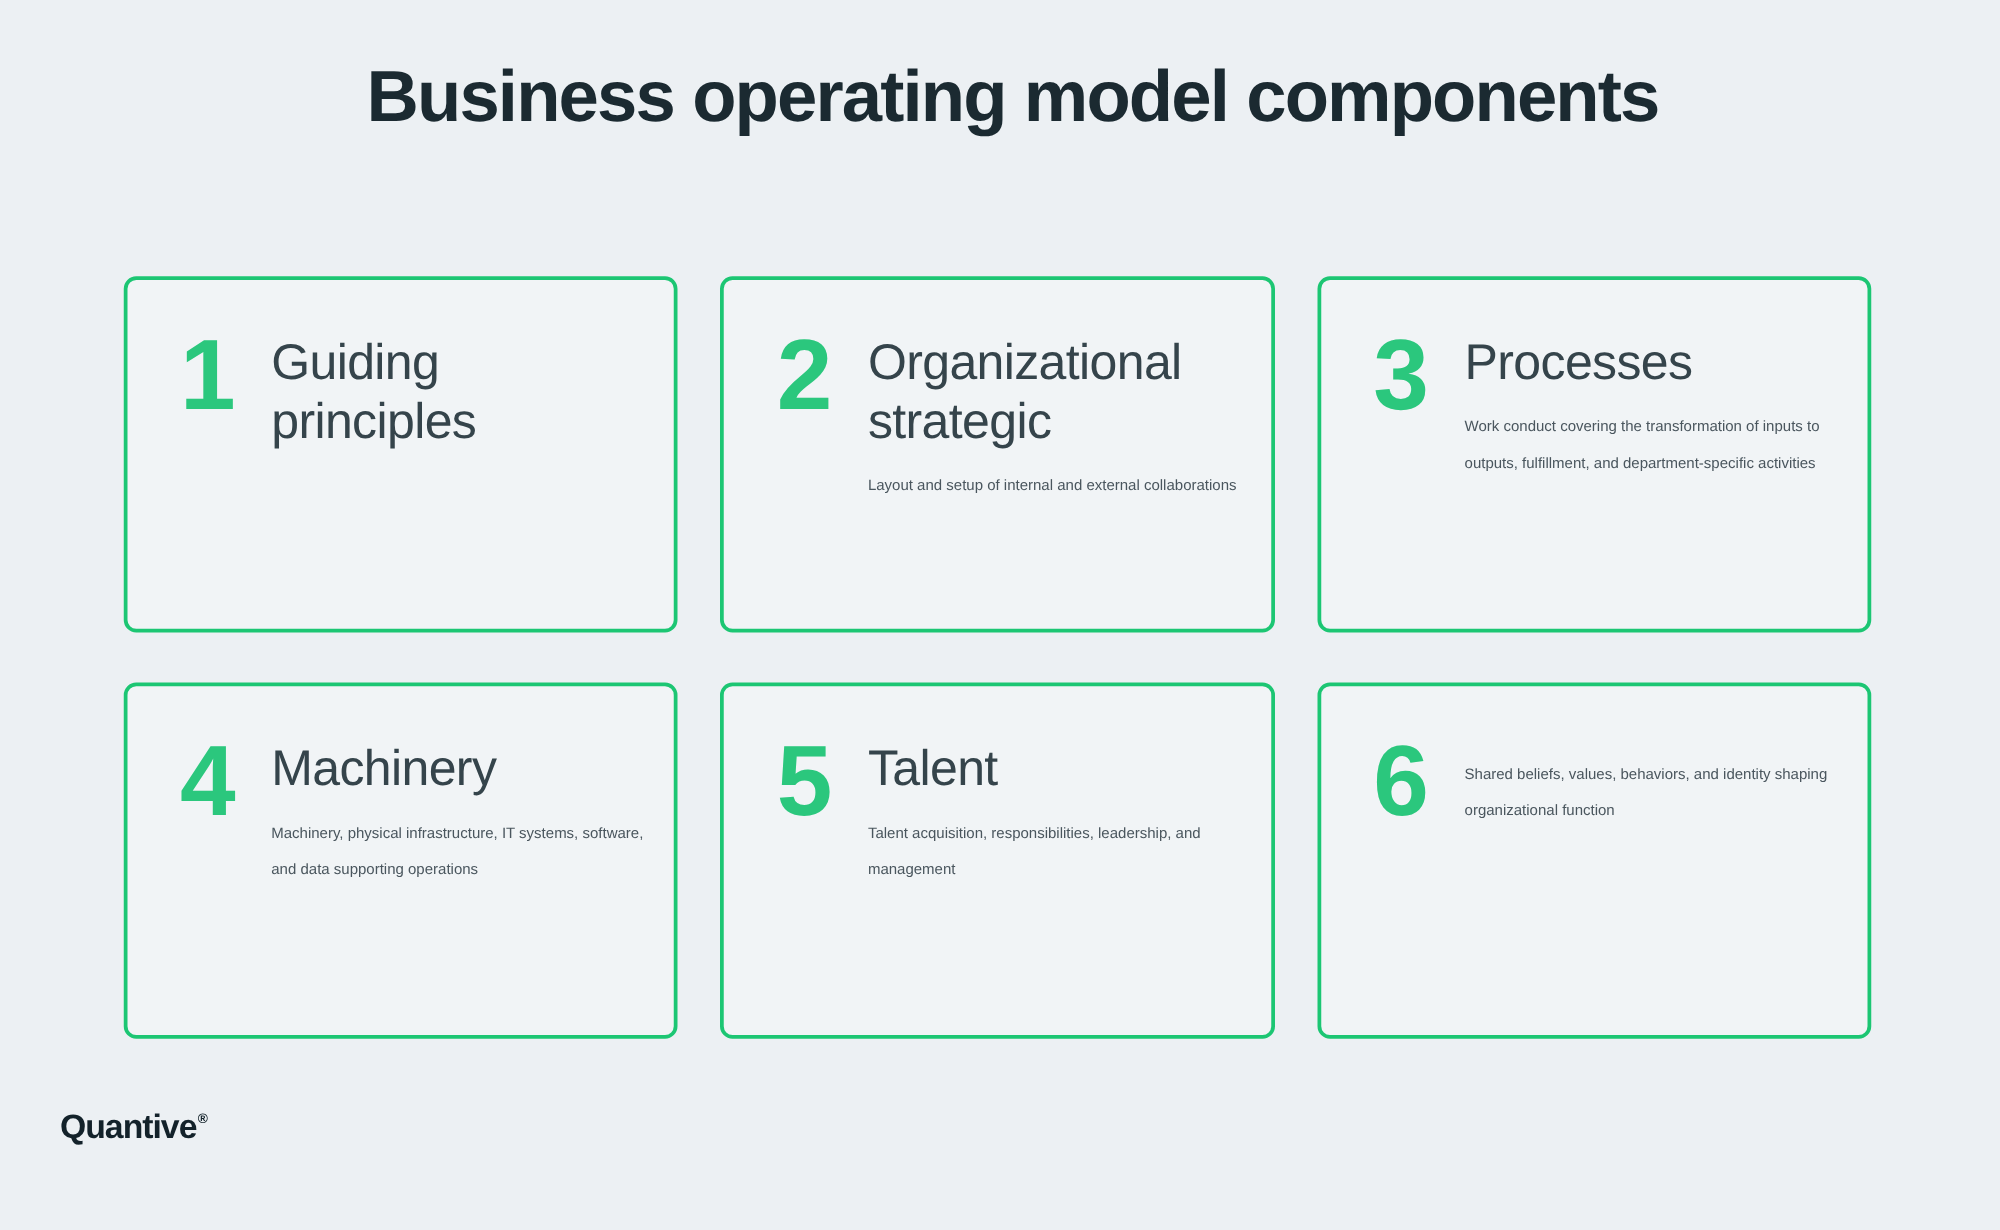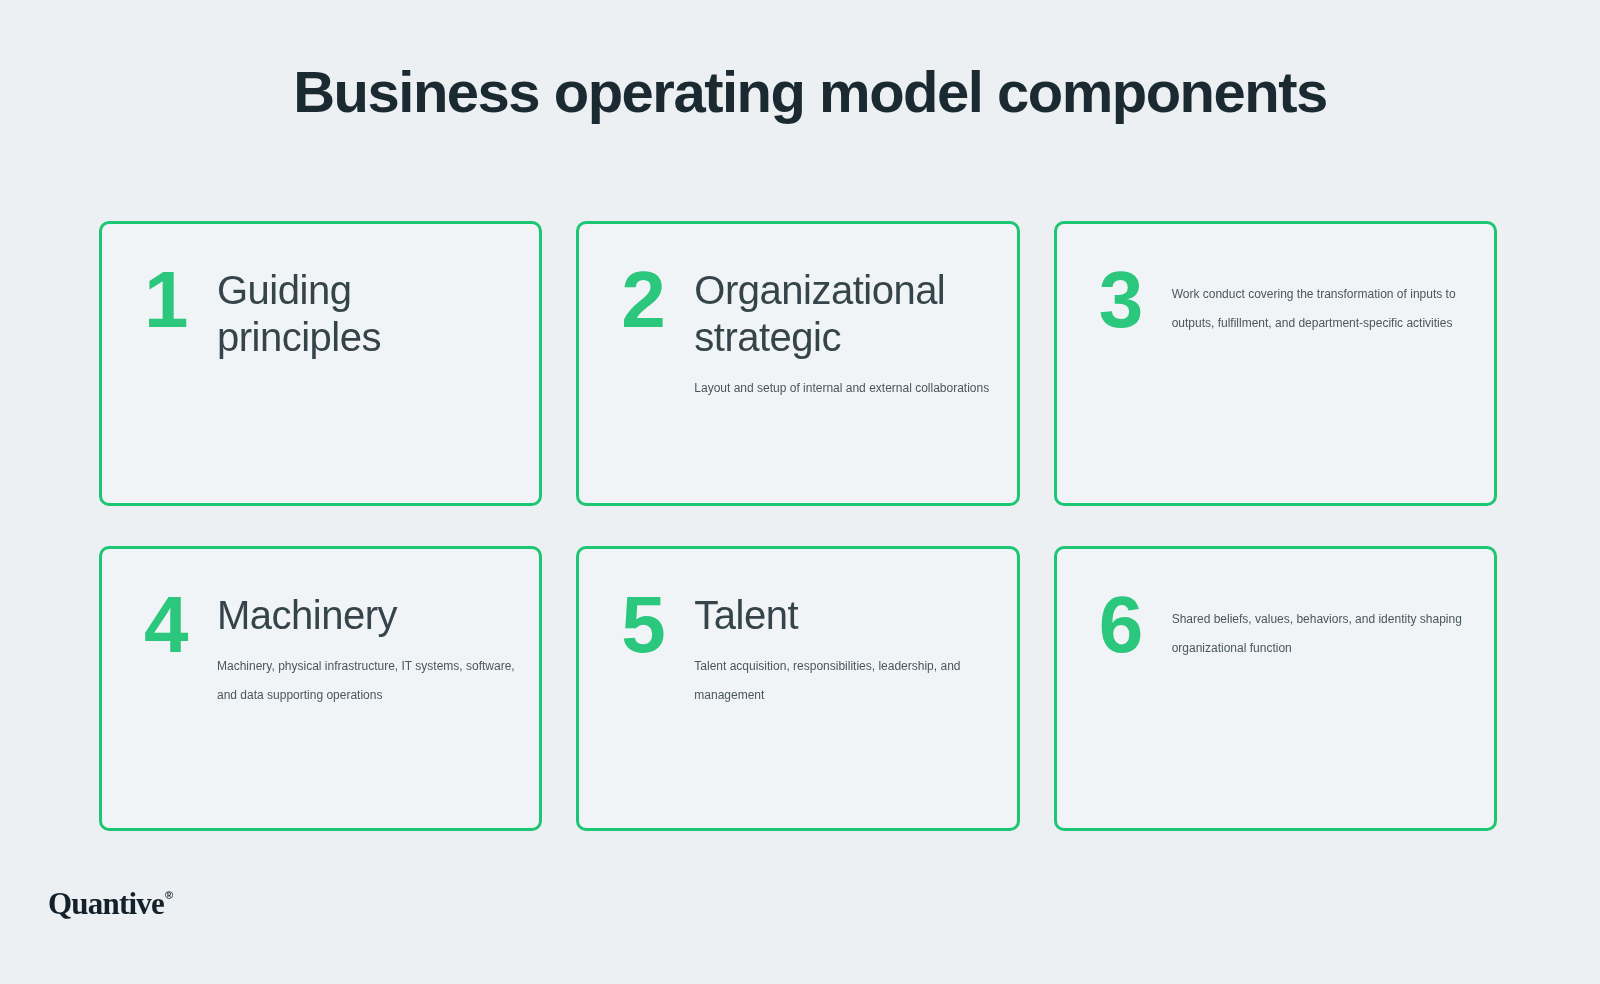--- a/index.html
+++ b/index.html
@@ -14,21 +14,21 @@
   *{margin:0;padding:0;box-sizing:border-box;}
   html,body{width:1600px;height:984px;}
   body{
     position:relative;
     background:var(--background);
     font-family:"Liberation Sans", sans-serif;
     overflow:hidden;
   }
   .page-title{
     position:absolute;
-    top:58px;
+    top:44px;
     left:0;
     width:100%;
     text-align:center;
     font-size:58px;
     font-weight:700;
     letter-spacing:-1.5px;
     color:var(--title-dark);
     padding-left:20px;
   }
   .cards-grid{
@@ -80,24 +80,23 @@
   }
   .logo{
     position:absolute;
     left:48px;
     top:886px;
     display:flex;
     align-items:flex-start;
     color:#13222a;
   }
   .logo-text{
-    font-size:31px;
+    font-size:27px;
     font-weight:700;
     letter-spacing:-0.8px;
-    font-family:Liberation Serif, serif;
   }
   .logo-reg{
     font-size:11px;
     font-weight:700;
     margin-top:3px;
     margin-left:1px;
   }
 </style>
 </head>
 <body>
@@ -117,20 +116,21 @@
     <div class="card-number">2</div>
     <div class="card-content">
       <div class="card-title">Organizational strategic</div>
       <div class="card-description">Layout and setup of internal and external collaborations</div>
     </div>
   </div>
 
   <div class="card">
     <div class="card-number">3</div>
     <div class="card-content">
+      <div class="card-title">Processes</div>
       <div class="card-description">Work conduct covering the transformation of inputs to outputs, fulfillment, and department-specific activities</div>
     </div>
   </div>
 
   <div class="card">
     <div class="card-number">4</div>
     <div class="card-content">
       <div class="card-title">Machinery</div>
       <div class="card-description">Machinery, physical infrastructure, IT systems, software, and data supporting operations</div>
     </div>

